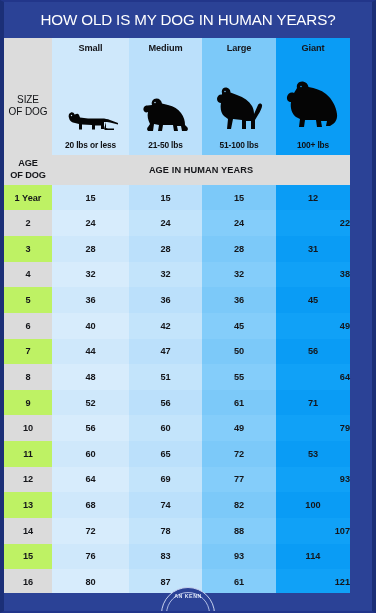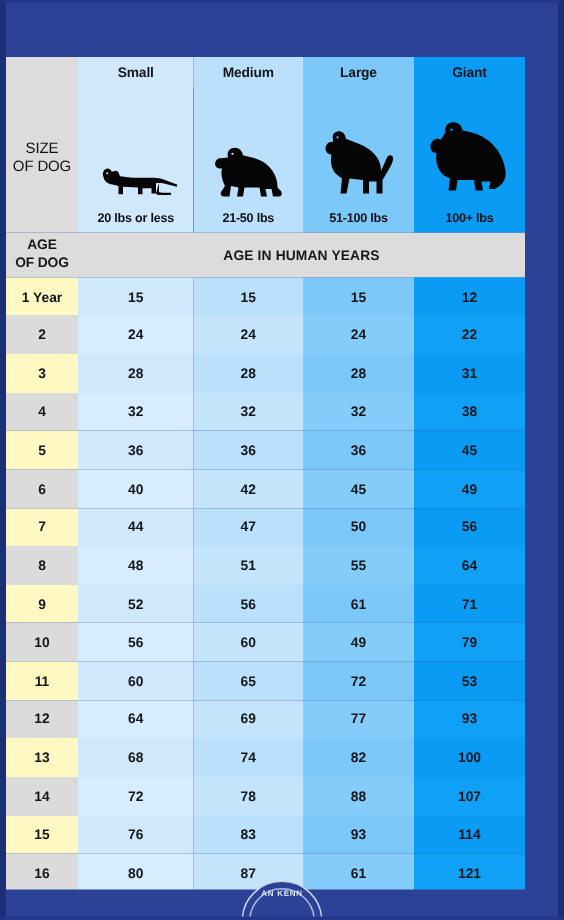--- a/index.html
+++ b/index.html
@@ -151,32 +151,32 @@
     letter-spacing: 0.1px;
   }
 
   
   tr.data-row { height: 25.5px; }
   td.rowlabel {
     font-size: 9px;
     font-weight: 700;
     color: #15161a;
   }
-  td.rowlabel.odd  { background: #fef9c3; }
+  td.rowlabel.odd  { background: #bef264; }
   td.rowlabel.even { background: #dbdbdb; }
 
   td.v-small { background: #cfe8fb; }
   td.v-med   { background: #bbe0fb; }
   td.v-large { background: #7cc9f9; }
   td.v-giant { background: #0a9cf5; }
 
   td.v-small.alt { background: #d7ecfc; }
   td.v-med.alt   { background: #c3e4fb; }
   td.v-large.alt { background: #84cdfa; }
-  td.v-giant.alt { background: #10a1f7; }
+  td.v-giant.alt { background: #10a1f7; text-align: right; }
 
   td.val {
     font-size: 9.2px;
     font-weight: 700;
     color: #15161a;
     border-top: 1px solid rgba(255,255,255,0.78);
   }
   tr.data-row.first td.val { border-top: 0; }
 
   td.rowlabel {
@@ -226,20 +226,23 @@
     color: #dfe6f7;
     font-weight: 700;
     white-space: nowrap;
   }
 </style>
 </head>
 <body>
 
 <div id="poster">
 
+  <div id="title-bar">
+    <div id="title-text">HOW OLD IS MY DOG IN HUMAN YEARS?</div>
+  </div>
 
   <div id="table-wrap">
     <table class="grid">
       <colgroup>
         <col class="c-label">
           <col class="c-small">
           <col class="c-med">
           <col class="c-large">
           <col class="c-giant">
       </colgroup>

